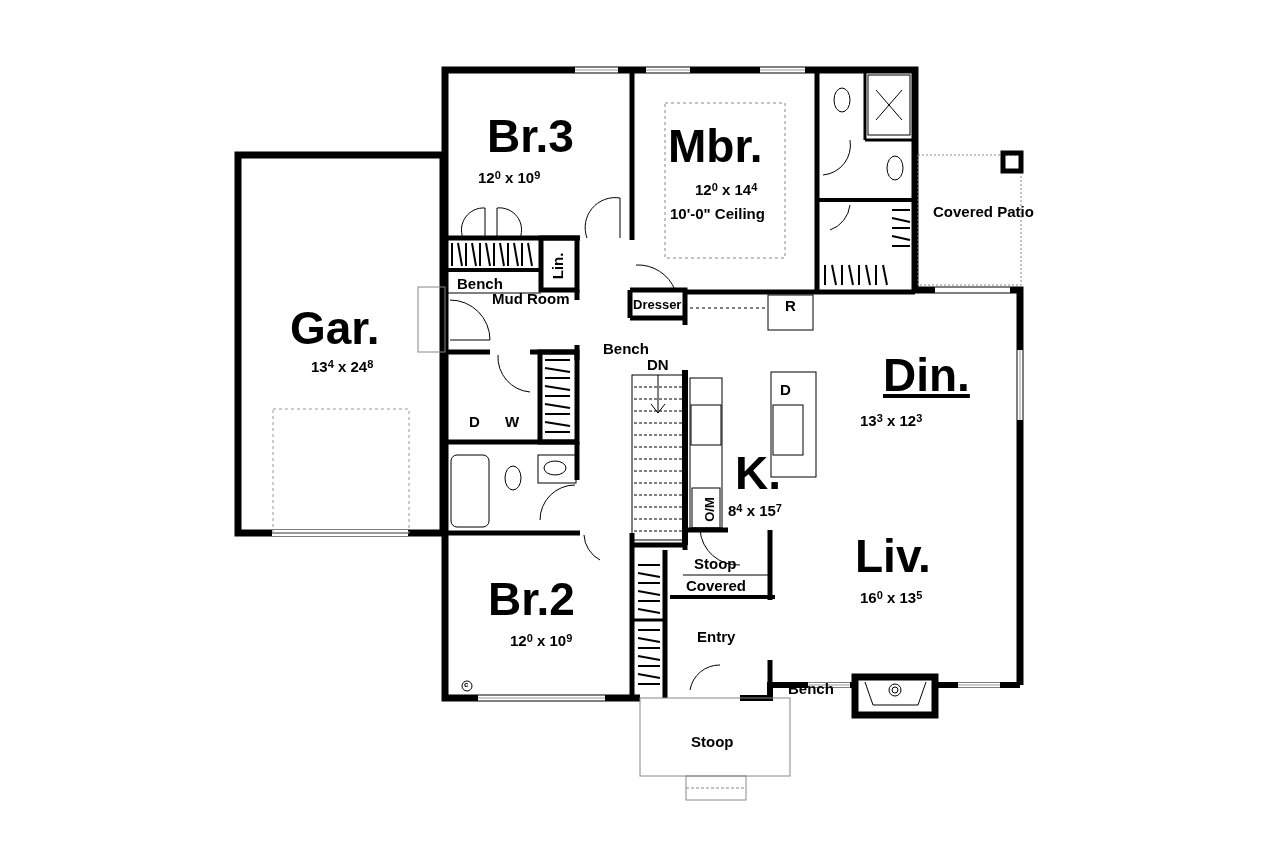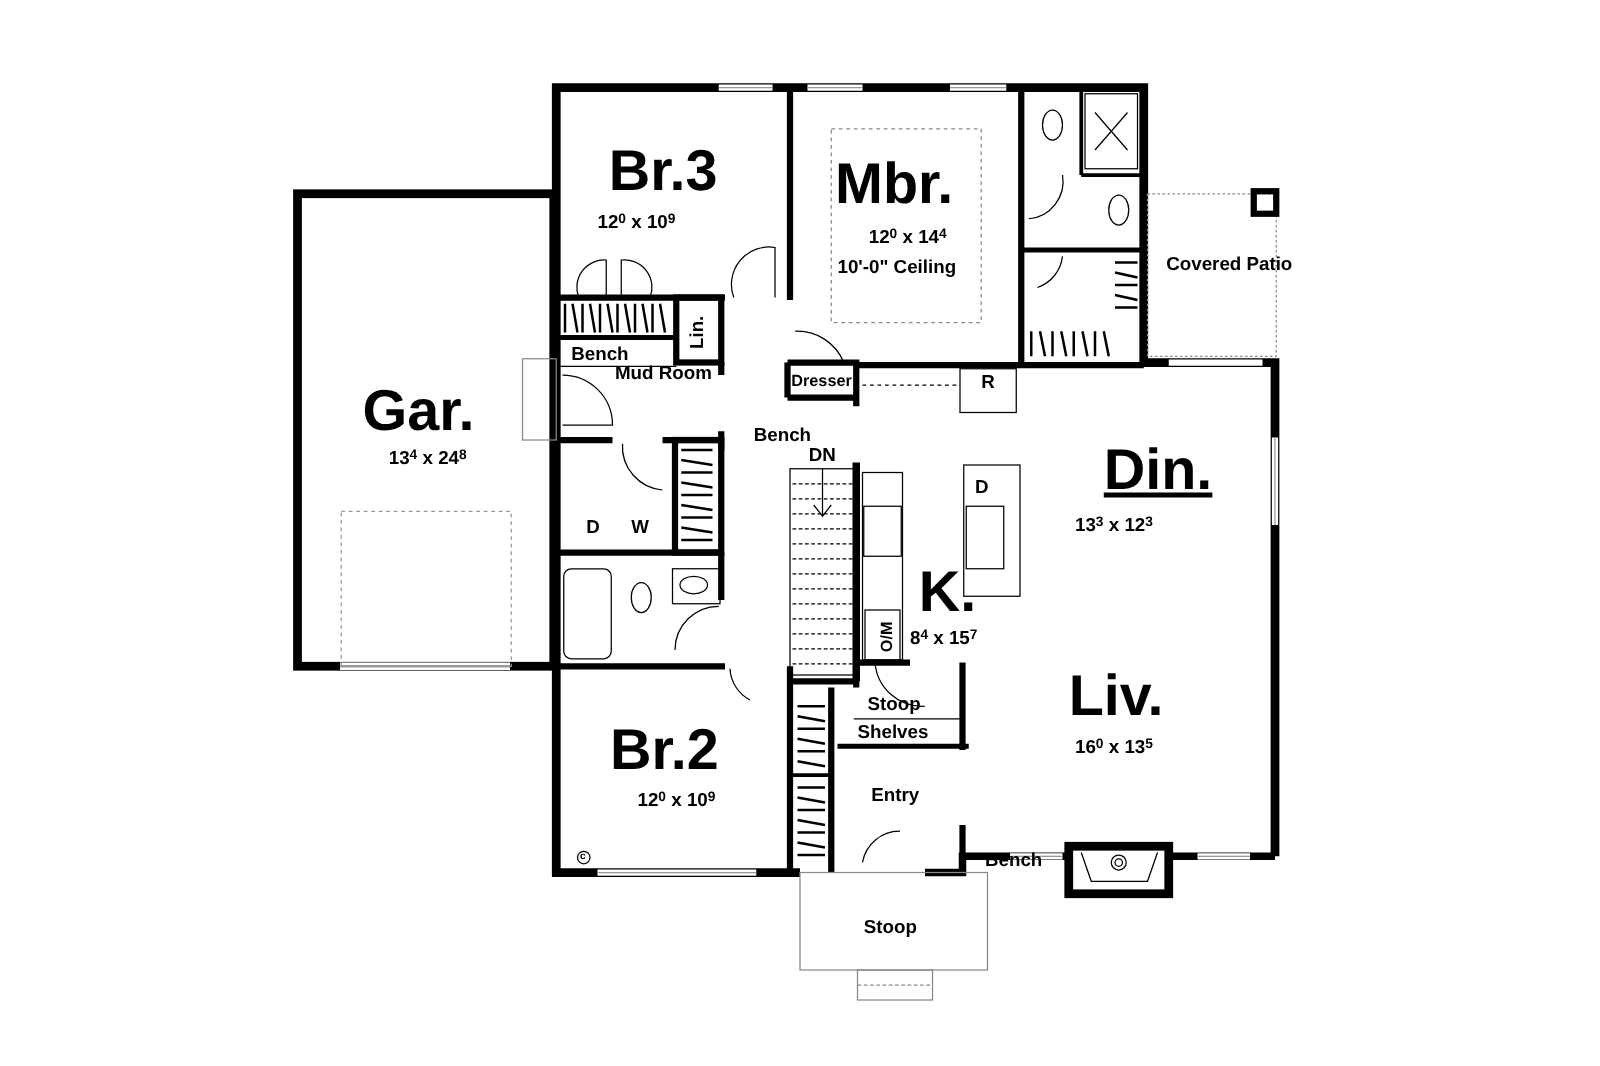--- a/index.html
+++ b/index.html
@@ -239,17 +239,17 @@
 <div class="lbl mid" style="left:492px;top:291px;width:50px;text-align:right;">Mud Room</div>
 <div class="lbl mid" style="left:603px;top:341px;">Bench</div>
 <div class="lbl mid" style="left:647px;top:357px;">DN</div>
 <div class="lbl sm" style="left:633px;top:297px;">Dresser</div>
 <div class="lbl mid" style="left:785px;top:298px;">R</div>
 <div class="lbl mid" style="left:780px;top:382px;">D</div>
 <div class="lbl sm" style="left:697px;top:502px;transform:rotate(-90deg);">O/M</div>
 <div class="lbl mid" style="left:469px;top:414px;">D</div>
 <div class="lbl mid" style="left:505px;top:414px;">W</div>
 <div class="lbl mid" style="left:694px;top:556px;">Stoop</div>
-<div class="lbl mid" style="left:686px;top:578px;">Shelves</div>
+<div class="lbl mid" style="left:686px;top:578px;">Covered</div>
 <div class="lbl mid" style="left:697px;top:629px;text-align:center;">Entry</div>
 <div class="lbl mid" style="left:788px;top:681px;">Bench</div>
 <div class="lbl mid" style="left:691px;top:734px;">Stoop</div>
 <div class="lbl" style="left:464px;top:680px;font-size:8px;">c</div>
 
 </body></html>

